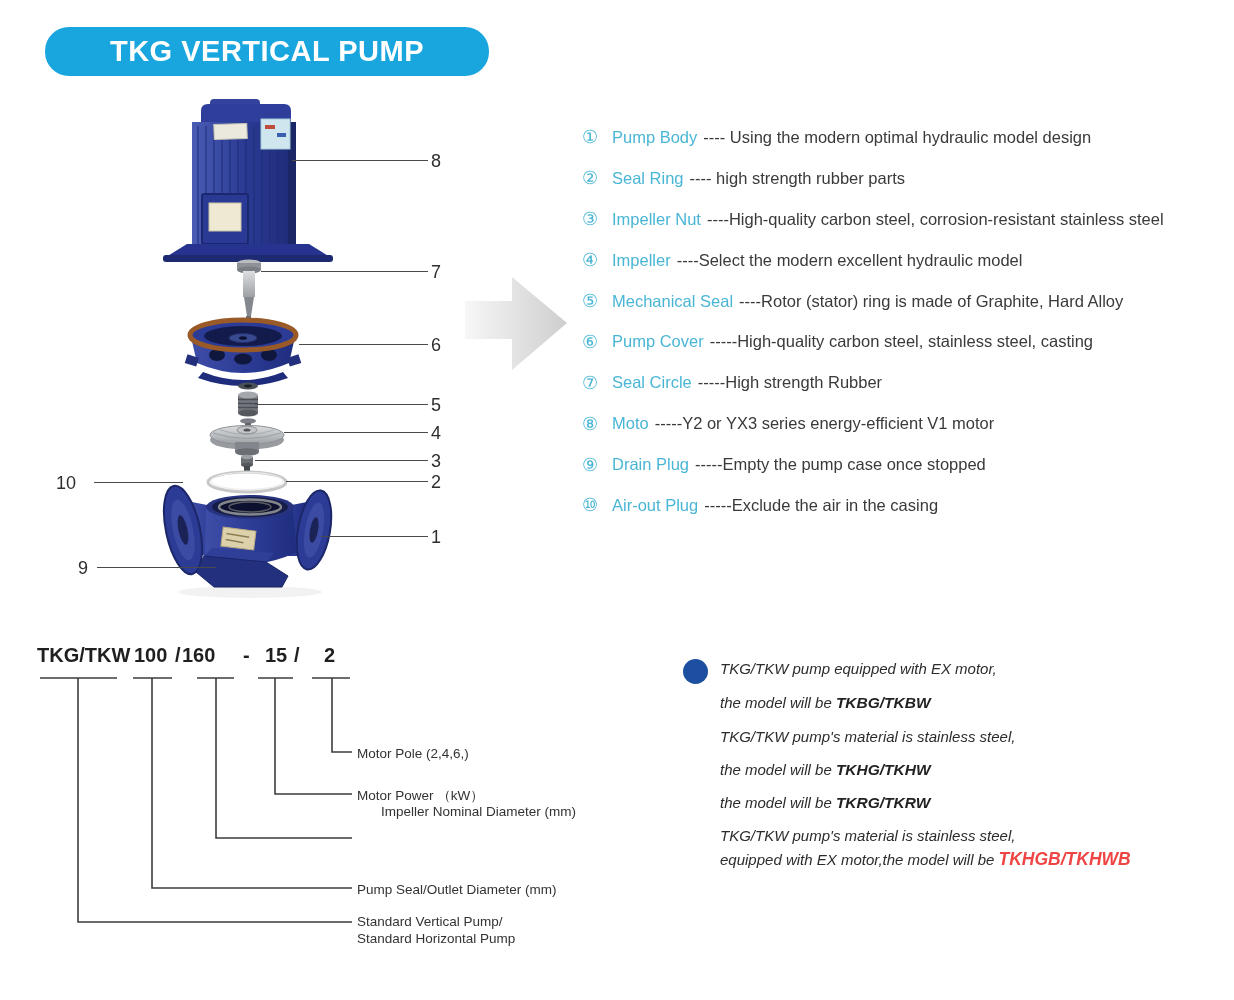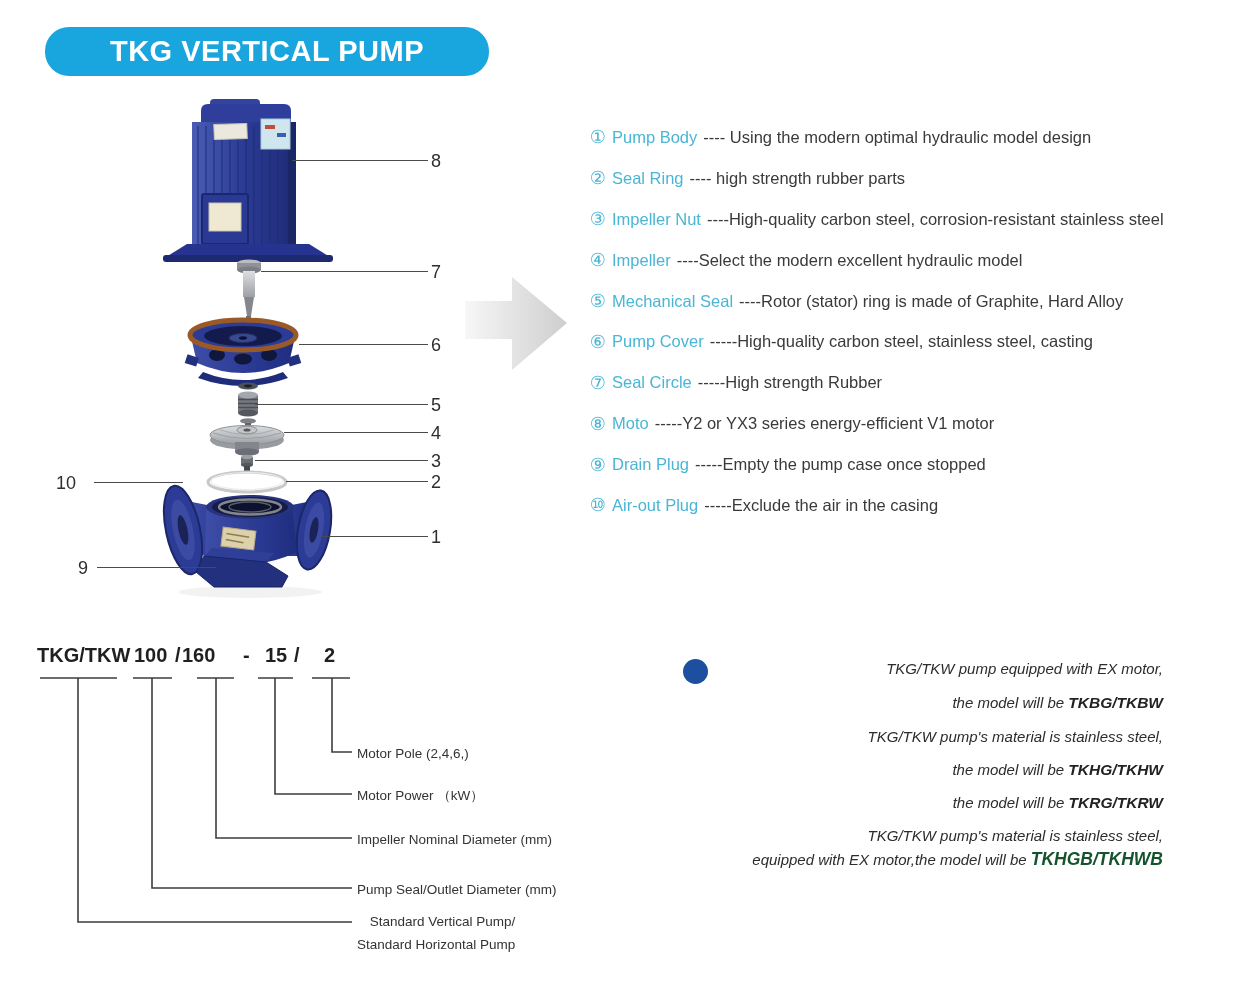--- a/index.html
+++ b/index.html
@@ -1,18 +1,18 @@
 <!DOCTYPE html>
 <html lang="en"><head>
 <meta charset="utf-8">
 <style>
   * { margin:0; padding:0; box-sizing:border-box; }
   html,body { width:1234px; height:1000px; background:#ffffff; overflow:hidden;
               font-family:"Liberation Sans", sans-serif; }
-  .page { position:relative; width:1072px; height:1000px; background:#fff;text-align:right; }
+  .page { position:relative; width:1072px; height:1000px; background:#fff; }
 
   
   .banner { position:absolute; left:45px; top:27px; width:444px; height:49px;
             background:#19a5de; border-radius:24px; display:flex;
             align-items:center; justify-content:center; }
   .banner span { color:#ffffff; font-weight:bold; font-size:29px; letter-spacing:.5px; }
 
   
   .pump-svg { position:absolute; left:0; top:90px; width:470px; height:520px; }
   .arrow-svg { position:absolute; left:455px; top:263px; width:120px; height:115px; }
@@ -34,21 +34,21 @@
   .m-label { position:absolute; left:357px; font-size:13.5px; color:#333; line-height:17px; white-space:nowrap; }
 
   
   .notes { position:absolute; left:683px; top:650px; width:480px;font-style:italic; }
   .n-bullet { position:absolute; left:0; top:9px; width:25px; height:25px;
               border-radius:50%; background:#1d4fa0; }
   .n-body { margin-left:37px; padding-top:8px; }
   .n-line { font-size:15px; color:#2c2c2c; line-height:21px; white-space:nowrap; }
   .mb13 { margin-bottom:13px; } .mb12 { margin-bottom:12px; } .mb3 { margin-bottom:3px; }
   .n-model { font-weight:bold; font-size:15.5px; color:#222; }
-  .n-model-big { font-weight:bold; font-size:17.5px; color:#14532d; }
+  .n-model-big { font-weight:bold; font-size:17.5px; color:#ef4444; }
 </style>
 </head>
 <body>
 
 <div class="page">
 
   <div class="banner">
     <span>TKG VERTICAL PUMP</span>
   </div>
 
@@ -297,25 +297,25 @@
         <path d="M332,18 V92  H352"></path>
         <path d="M275,18 V134 H352"></path>
         <path d="M216,18 V178 H352"></path>
         <path d="M152,18 V228 H352"></path>
         <path d="M78,18  V262 H352"></path>
       </g>
     </svg>
 
     <div class="m-label" style="top:745px;">Motor Pole (2,4,6,)</div>
     <div class="m-label" style="top:787px;">Motor Power （kW）</div>
-    <div class="m-label" style="top:831px;">Impeller Nominal Diameter (mm)</div>
+    <div class="m-label" style="top:803px;margin-left:24px;">Impeller Nominal Diameter (mm)</div>
     <div class="m-label" style="top:881px;">Pump Seal/Outlet Diameter (mm)</div>
     <div class="m-label" style="top:913px;">
       <span style="display:block;">Standard Vertical Pump/</span>
-      <span style="display:block;margin-top:6px;">Standard Horizontal Pump</span>
+      <span style="display:block;">Standard Horizontal Pump</span>
     </div>
   </div>
 
   <div class="notes">
     <div class="n-bullet"></div>
     <div class="n-body">
       <div class="n-line mb13"><span>TKG/TKW pump equipped with EX motor,</span><span class="n-model"></span></div>
       <div class="n-line mb13"><span>the model will be </span><span class="n-model">TKBG/TKBW</span></div>
       <div class="n-line mb12"><span>TKG/TKW pump's material is stainless steel,</span><span class="n-model"></span></div>
       <div class="n-line mb12"><span>the model will be </span><span class="n-model">TKHG/TKHW</span></div>

